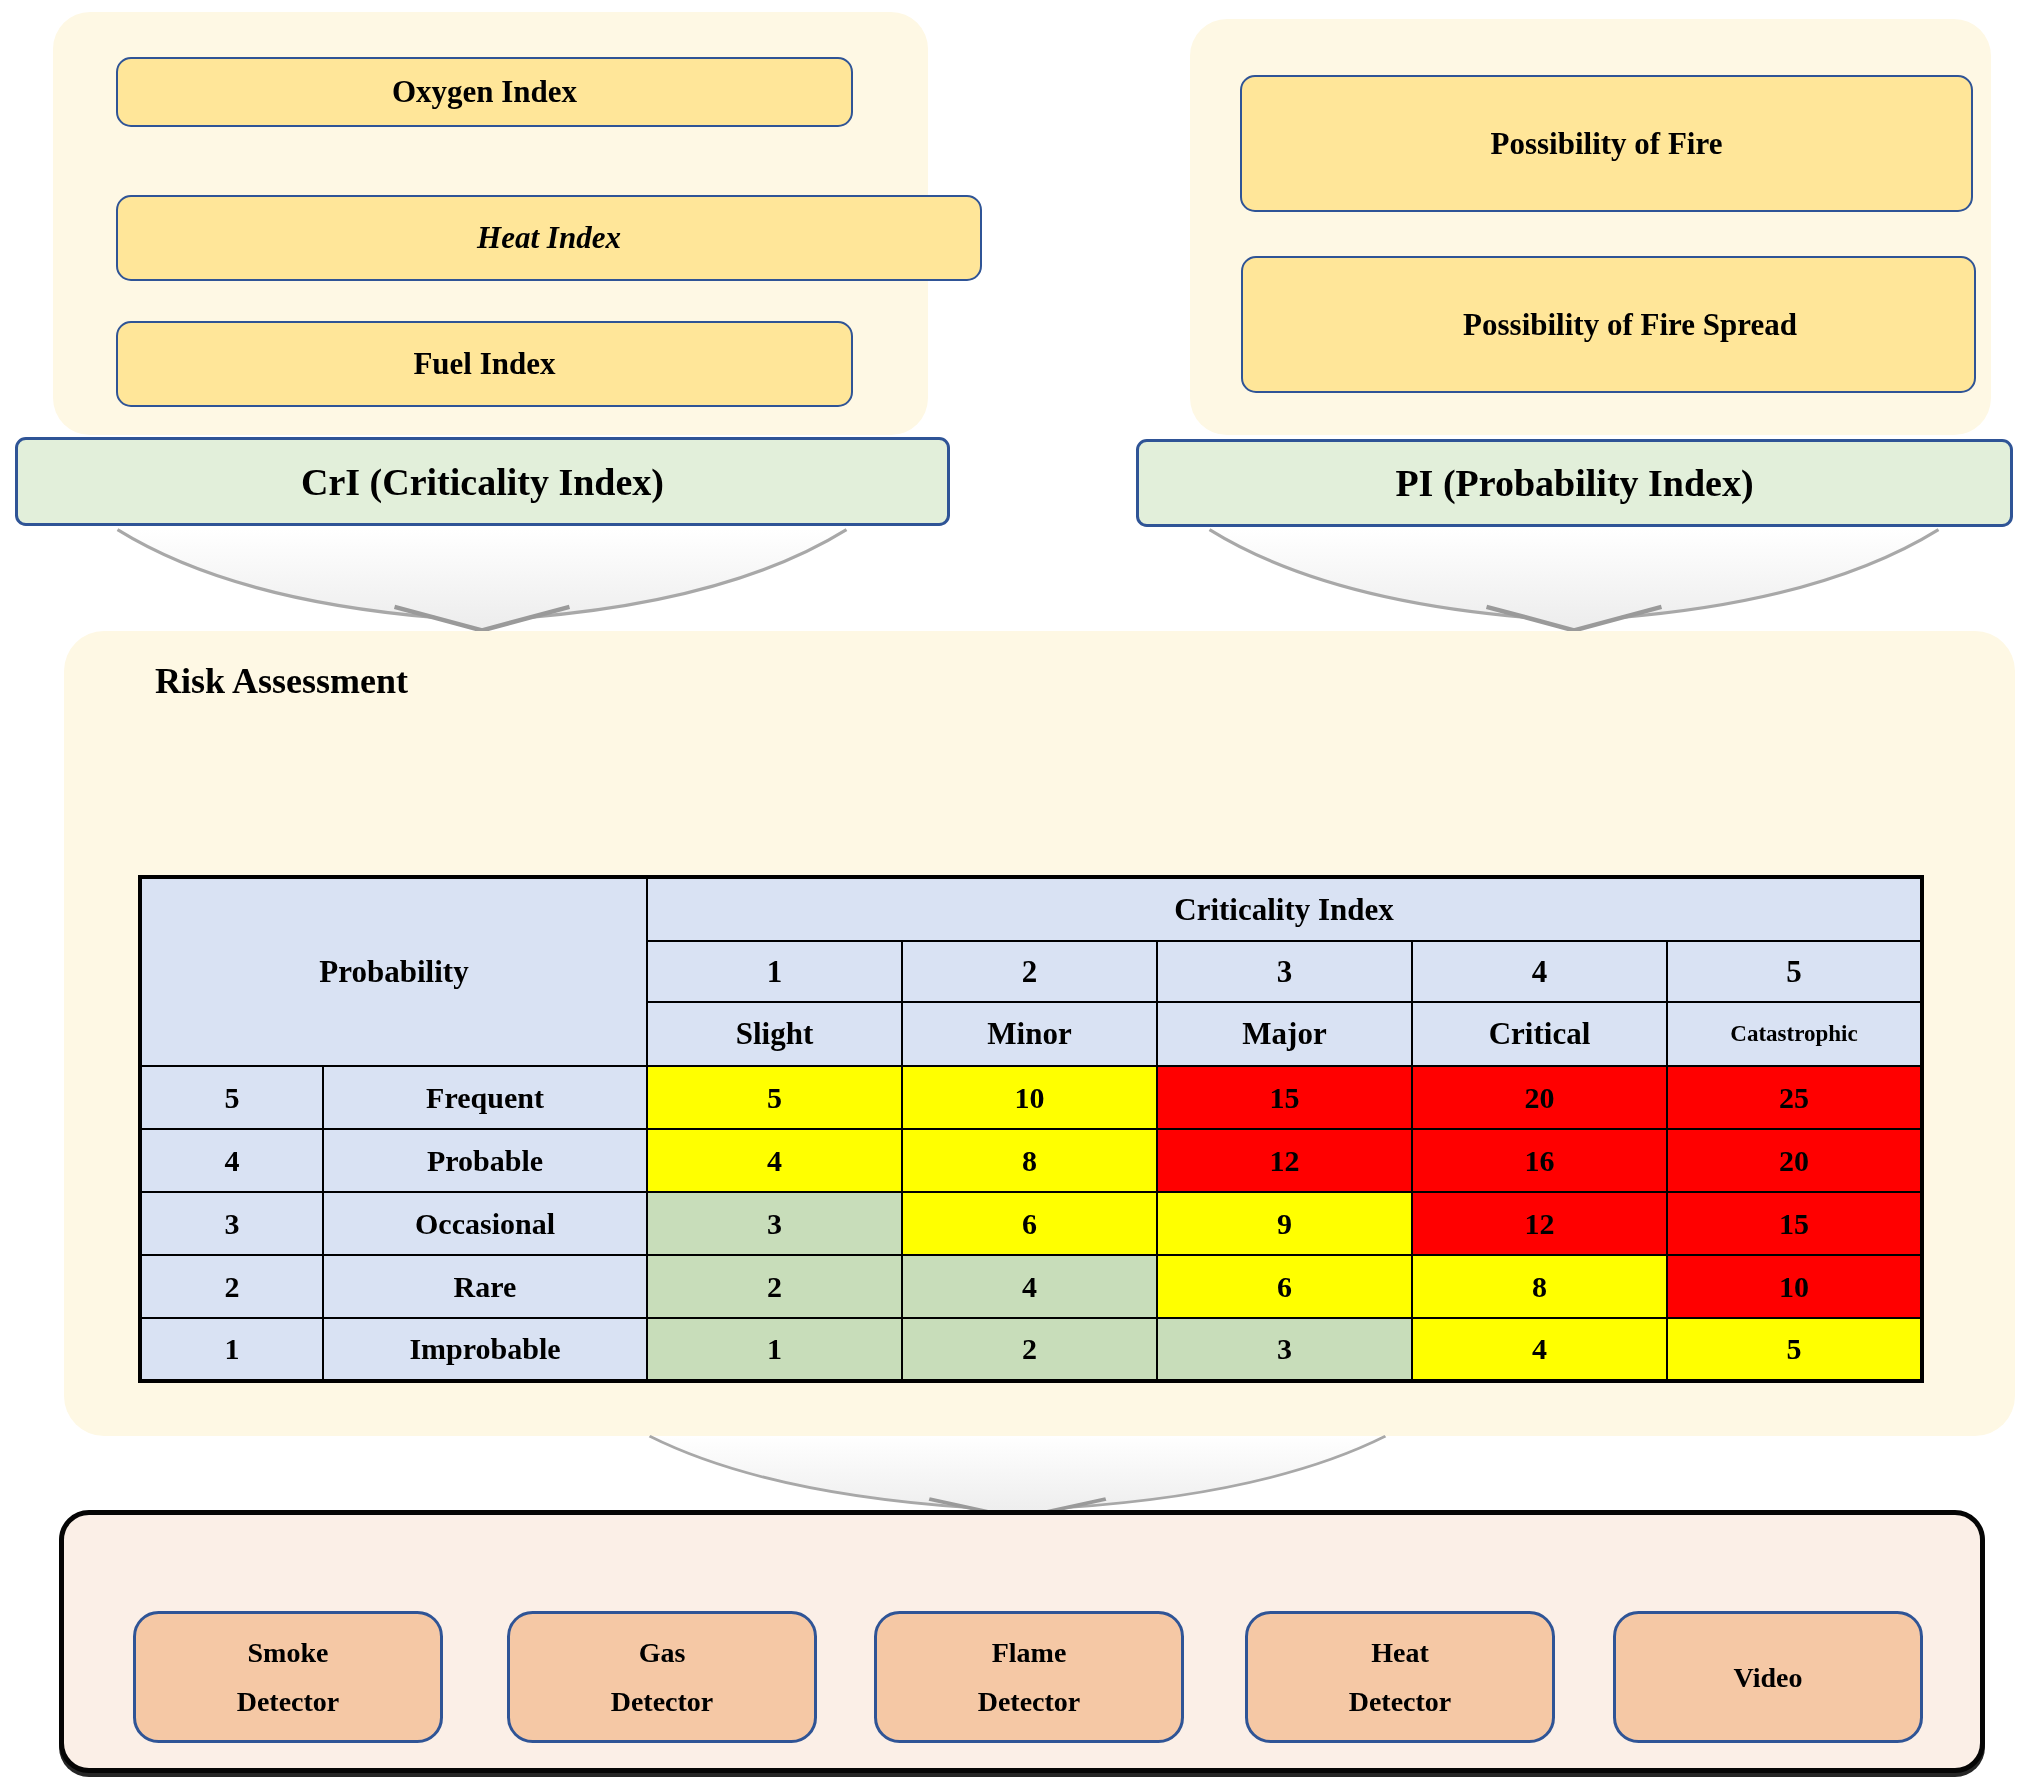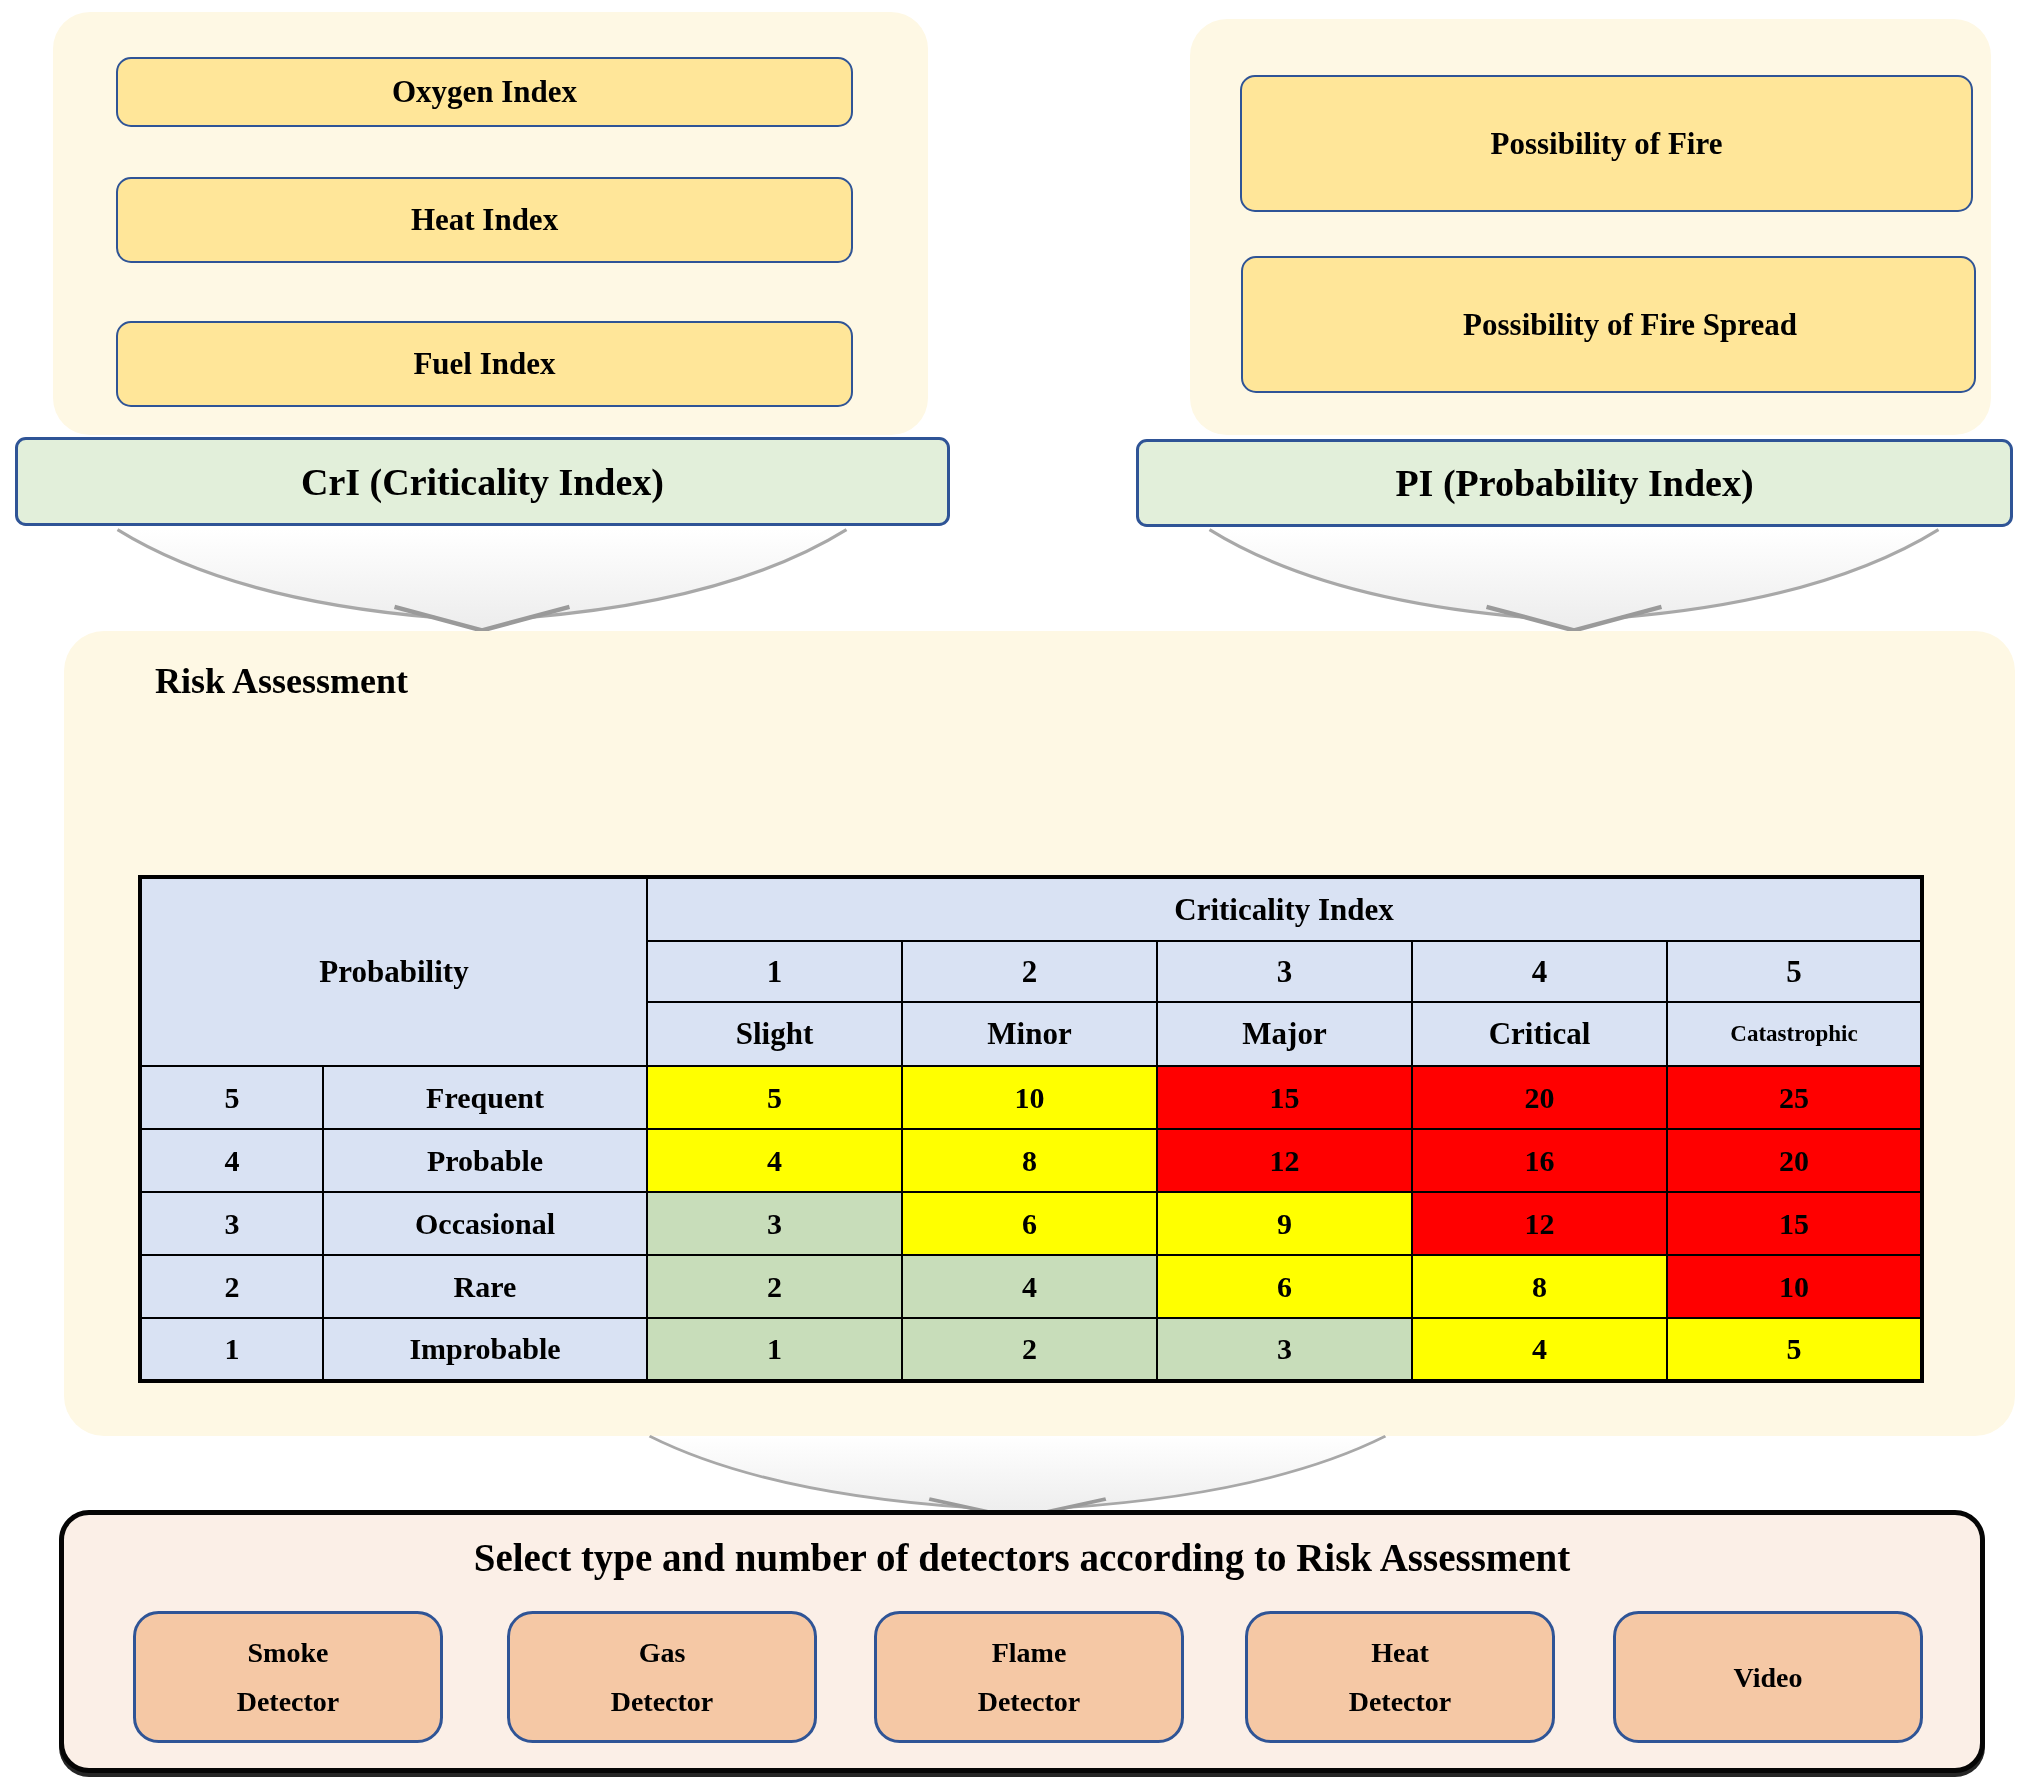--- a/index.html
+++ b/index.html
@@ -72,21 +72,21 @@
 </style>
 </head>
 <body>
 
 <div id="canvas">
 
   <div class="panel" style="left:53px;top:12px;width:875px;height:423px;"></div>
   <div class="rbox ybox" style="left:116px;top:57px;width:737px;height:70px;">
     <span>Oxygen Index</span>
   </div>
-  <div class="rbox ybox" style="left:116px;top:177px;width:737px;height:86px;">
+  <div class="rbox ybox" style="left:116px;top:195px;width:866px;height:86px;font-style:italic;">
     <span>Heat Index</span>
   </div>
   <div class="rbox gbox" style="left:15px;top:437px;width:935px;height:89px;">
     <span>CrI (Criticality Index)</span>
   </div>
   <div class="rbox ybox" style="left:116px;top:321px;width:737px;height:86px;">
     <span>Fuel Index</span>
   </div>
 
   <div class="panel" style="left:1190px;top:19px;width:801px;height:416px;"></div>
@@ -200,21 +200,20 @@
     </table>
 
   <svg class="funnel" style="left:640px;top:1434px;" width="755" height="88" viewBox="0 0 1180 165" preserveAspectRatio="none">
     <path class="funnel-fill" d="M15,4 L1165,4 Q985,112 665,138 L590,158 L515,138 Q195,112 15,4 Z"></path>
     <path class="funnel-stroke" d="M15,4 Q195,112 515,138"></path>
     <path class="funnel-stroke" d="M1165,4 Q985,112 665,138"></path>
     <path class="funnel-stroke thick" d="M452,122 L590,158 L728,122"></path>
   </svg>
 
   <div class="bottom-panel"></div>
-  <div class="bottom-title">Select type and number of detectors according to Risk Assessment</div>
 
   <div class="rbox det-box" style="left:133px;top:1611px;width:310px;height:132px;">
     <div>Smoke</div>
     <div>Detector</div>
   </div>
   <div class="rbox det-box" style="left:507px;top:1611px;width:310px;height:132px;">
     <div>Gas</div>
     <div>Detector</div>
   </div>
   <div class="rbox det-box" style="left:874px;top:1611px;width:310px;height:132px;">

